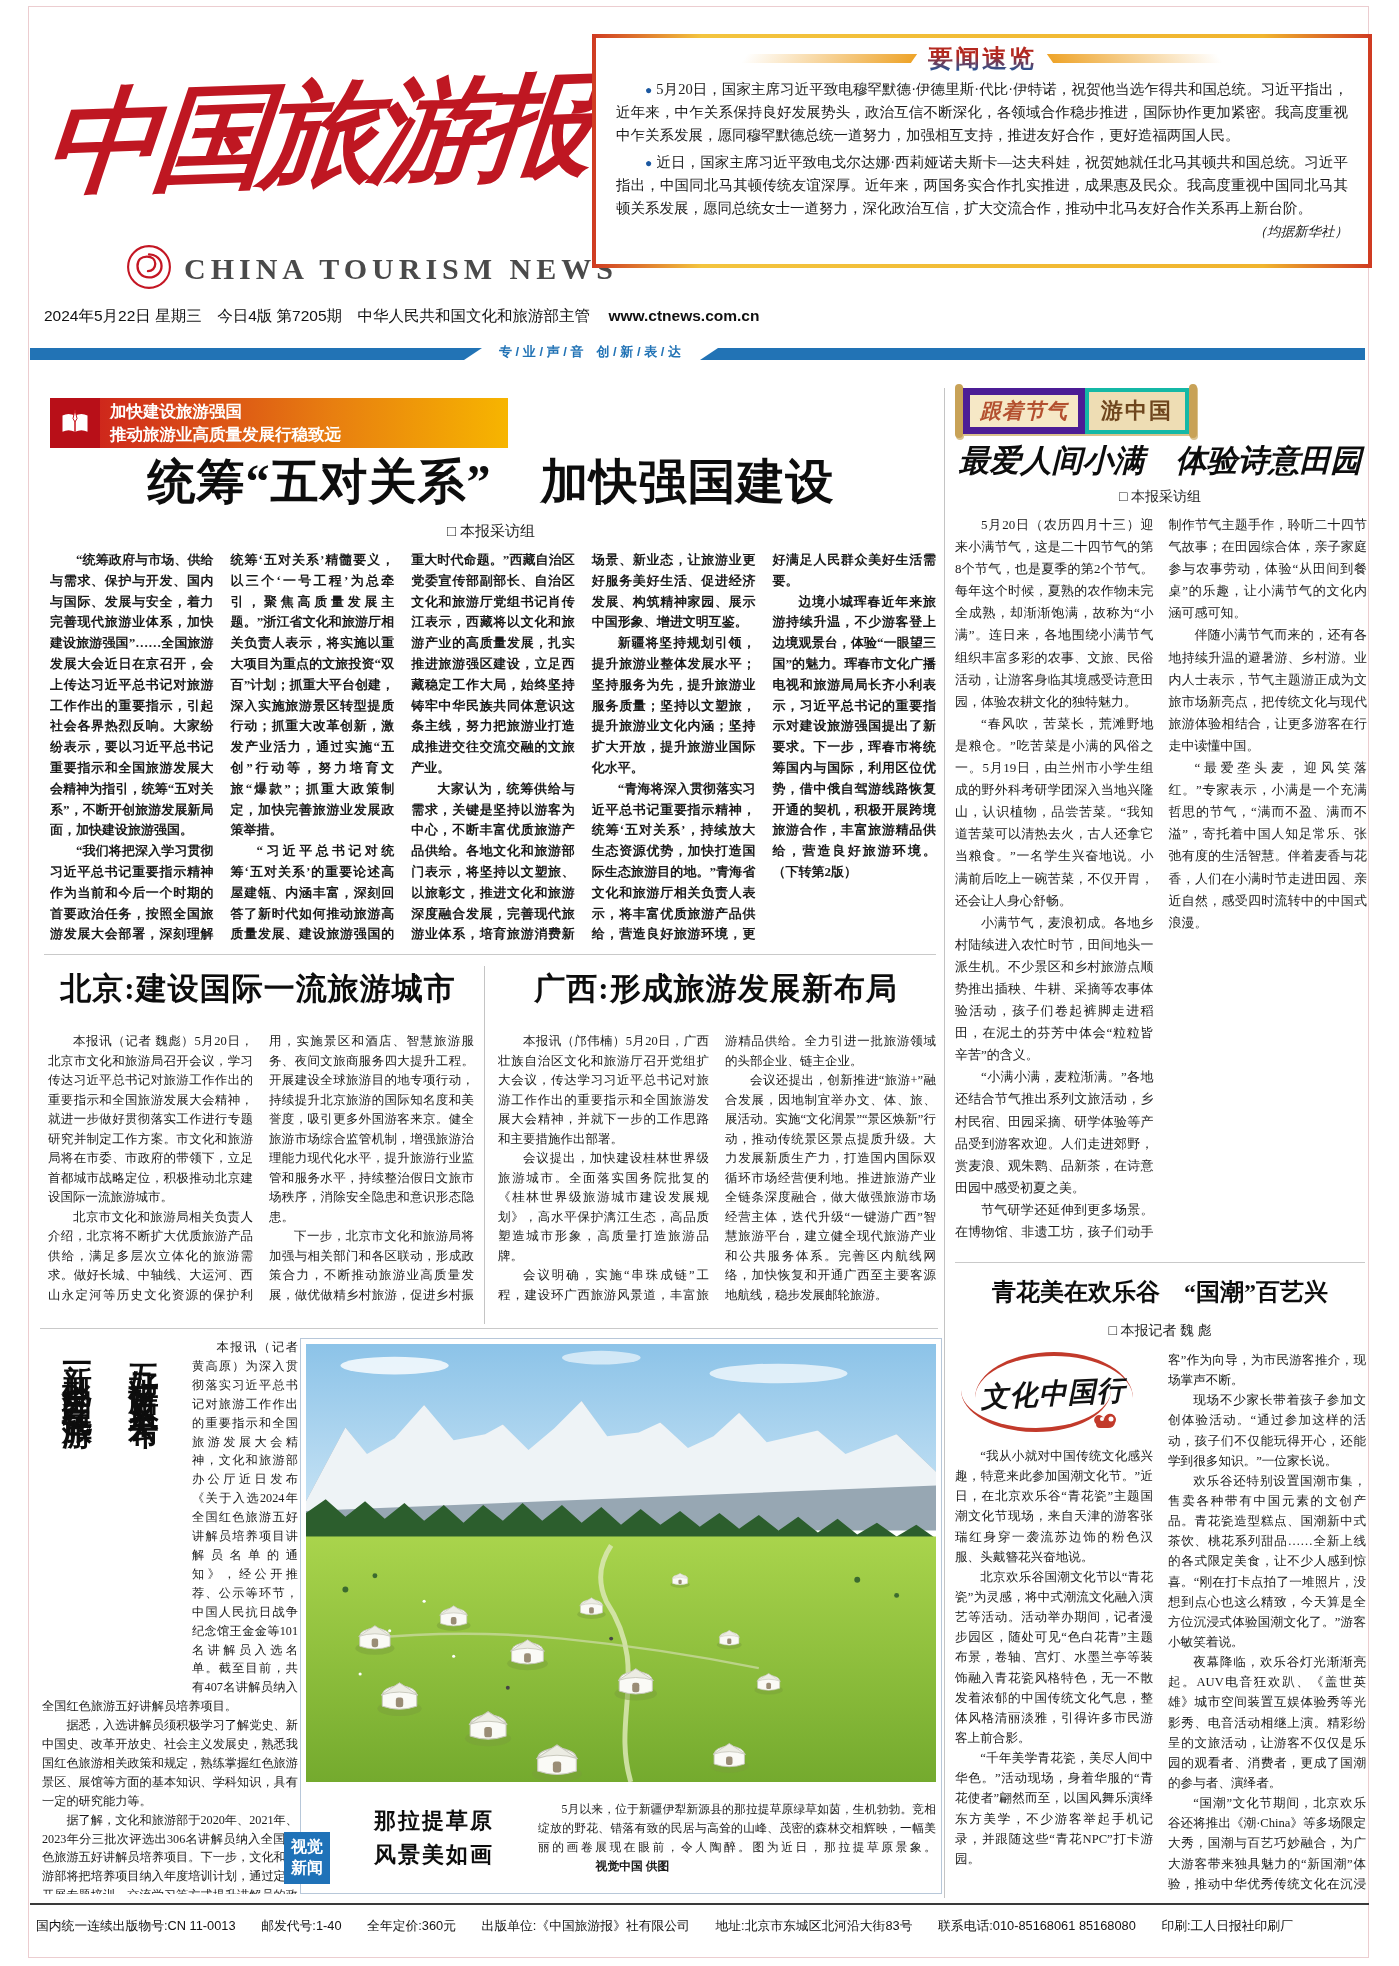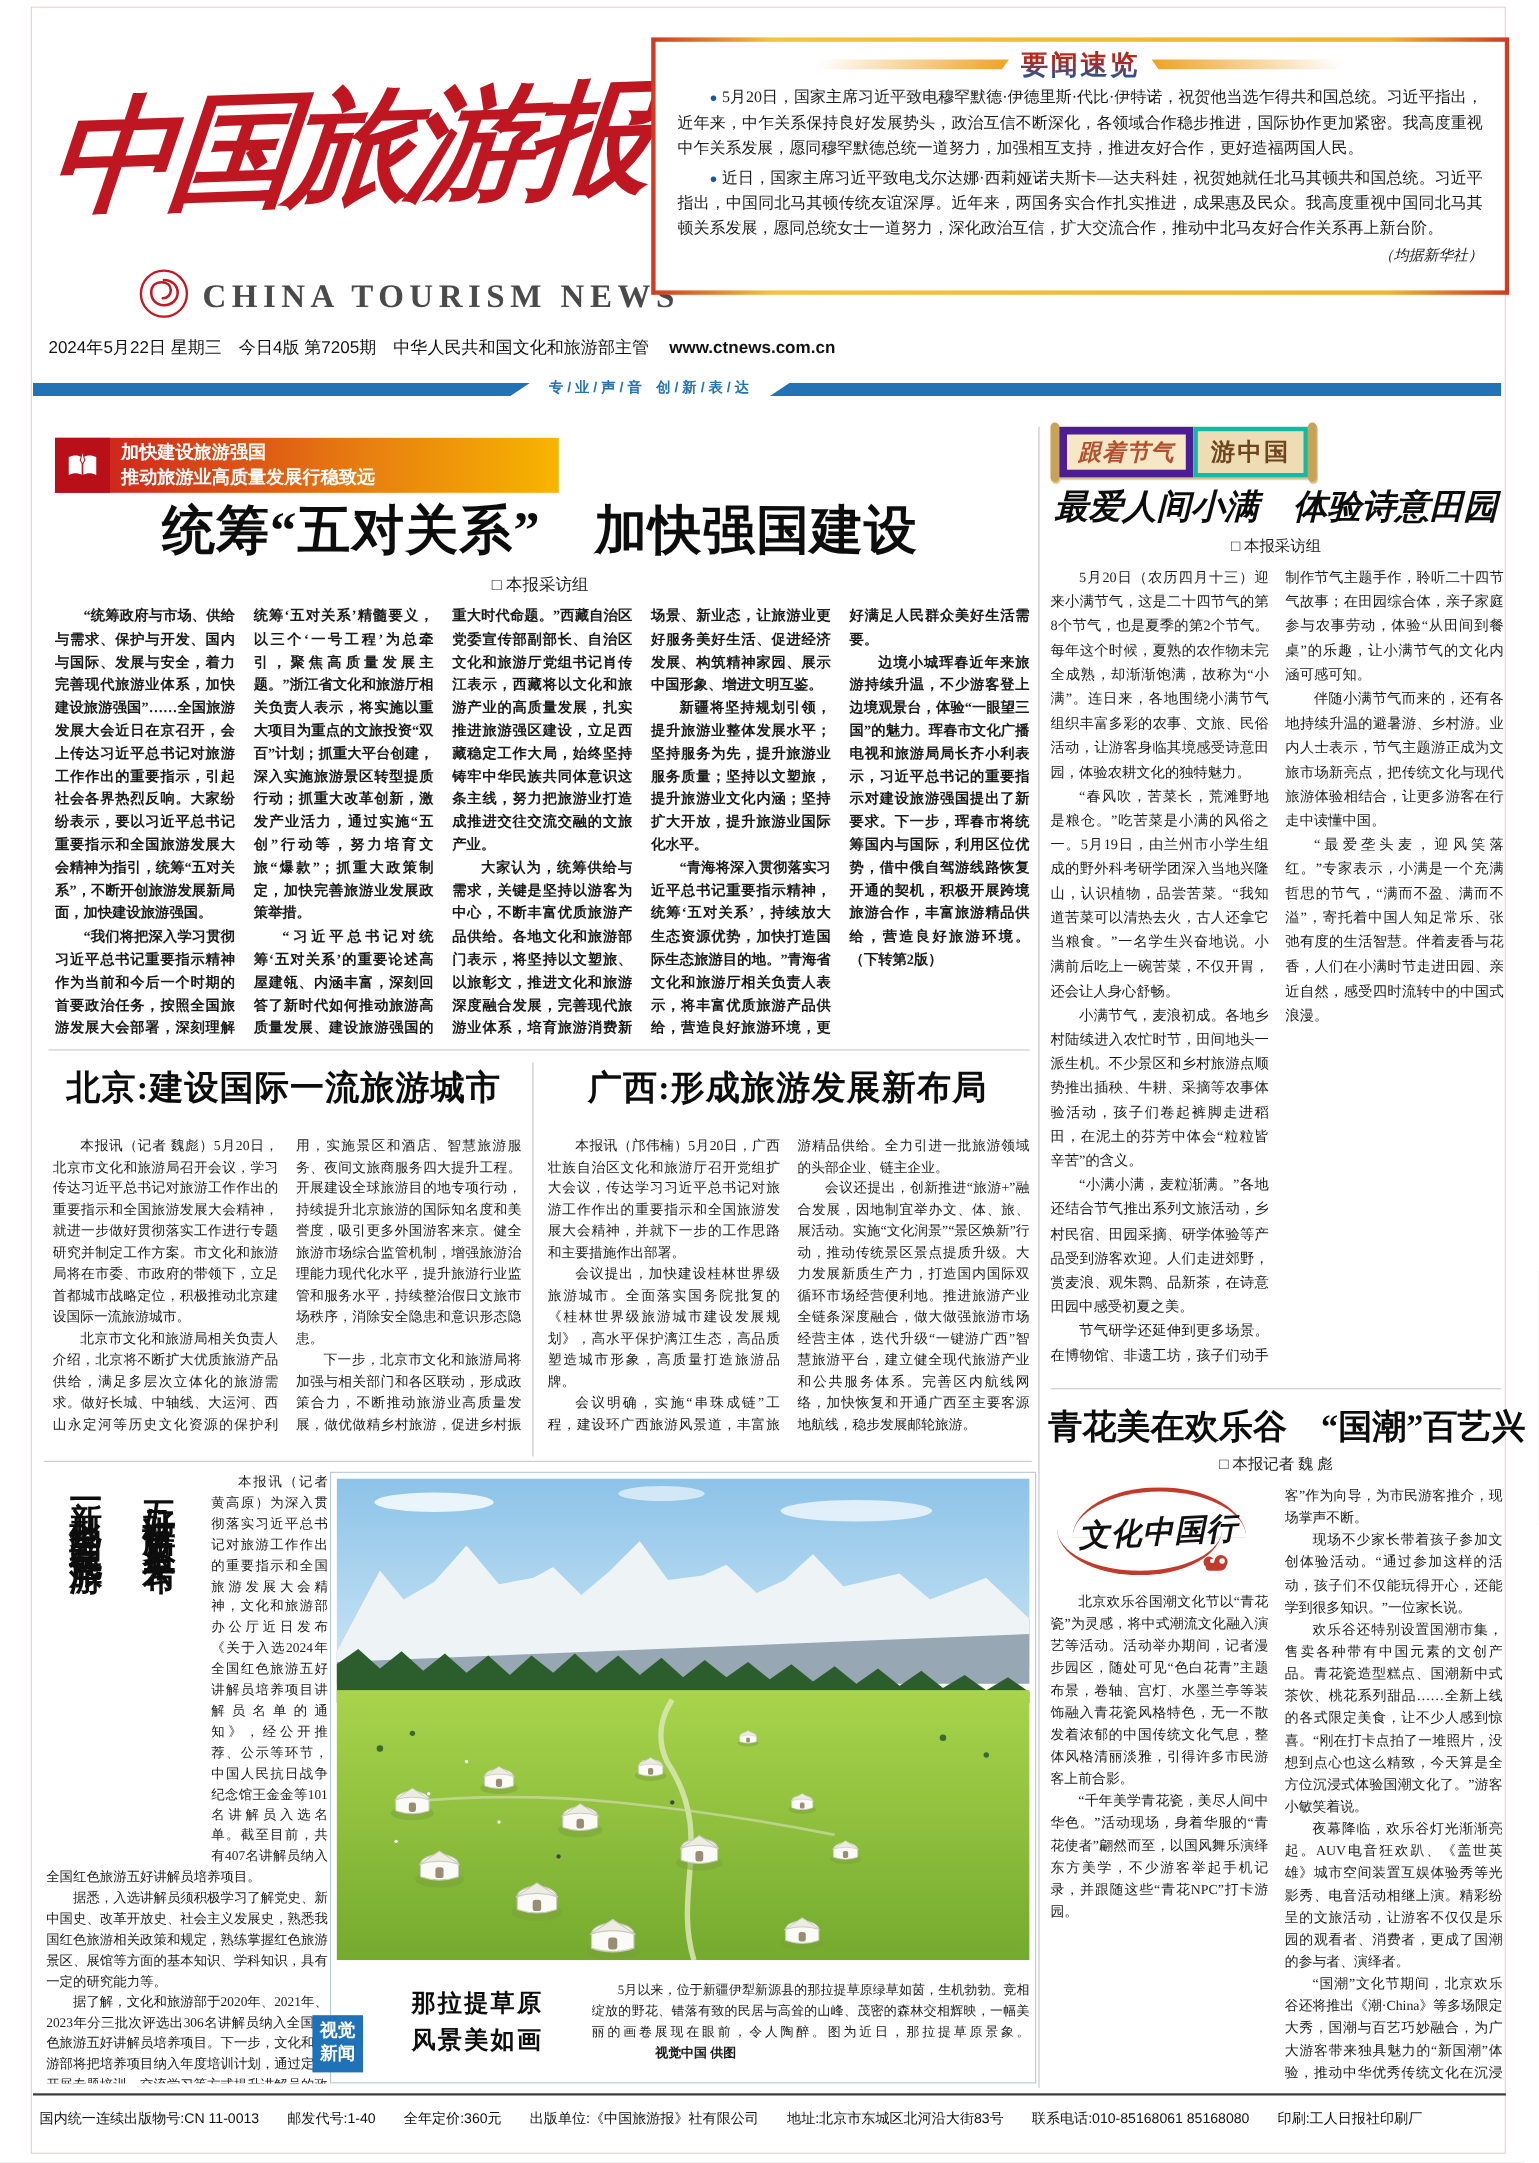--- a/index.html
+++ b/index.html
@@ -78,21 +78,21 @@
   #term-left{background:#f6e8c6;border:7px solid #4c1d95;color:#b3502f;font-weight:900;font-size:21px;
      display:flex;align-items:center;padding:0 10px;font-style:italic;letter-spacing:1px;}
   #term-right{background:#eeddb4;border:4px solid #14b8a6;color:#6e451d;font-weight:900;font-size:22px;
      display:flex;align-items:center;padding:0 12px;letter-spacing:2px;}
   #xm-headline{left:953px;top:440px;width:414px;text-align:center;font-size:31px;font-weight:900;white-space:nowrap;color:#0d0d0d;font-style:italic;}
   #xm-byline{left:953px;top:488px;width:414px;font-size:14px;}
   #xm-body{left:955px;top:514px;width:412px;height:740px;column-count:2;column-gap:15px;column-fill:auto;
      font-size:13px;line-height:1.7;overflow:hidden;}
   #hrule-3{left:955px;top:1262px;width:410px;}
   
-  #gc-headline{left:953px;top:1276px;width:414px;text-align:center;font-size:31px;font-weight:900;white-space:nowrap;color:#0d0d0d;}
+  #gc-headline{left:953px;top:1276px;width:414px;text-align:center;font-size:24px;font-weight:900;white-space:nowrap;color:#0d0d0d;}
   #gc-byline{left:953px;top:1322px;width:414px;font-size:14px;}
   #gc-cols{left:955px;top:1350px;width:412px;height:546px;display:flex;gap:15px;overflow:hidden;}
   .gc-col{width:198px;font-size:12.6px;line-height:1.6;overflow:hidden;}
   
   #whcn{position:relative;width:196px;height:88px;margin-bottom:8px;}
   .arc{position:absolute;border:0 solid #c23a2b;}
   #arc-top{left:20px;top:2px;width:158px;height:42px;border-top-width:4px;border-radius:50%/100% 100% 0 0;}
   #arc-bottom{left:6px;bottom:6px;width:150px;height:38px;border-bottom-width:4px;border-radius:50%/0 0 100% 100%;}
   #whcn-text{position:absolute;left:0;top:22px;width:100%;text-align:center;font-size:28px;font-weight:900;
      font-style:italic;letter-spacing:1px;transform:rotate(-3deg);color:#111;}
@@ -292,20 +292,21 @@
         <div class="arc" id="arc-bottom"></div>
         <div id="whcn-text">文化中国行</div>
         <span id="whcn-cloud">
           <svg width="30" height="22" viewBox="0 0 30 22">
             <path d="M5 16 a5 5 0 1 1 8 -5 a6 6 0 1 1 11 4 q-1 5 -7 5 h-8 q-4 0 -4 -4z" fill="#c23a2b"></path>
             <circle cx="11" cy="11" r="2" fill="#fff"></circle>
               <circle cx="20" cy="11" r="2.5" fill="#fff"></circle>
           </svg>
         </span>
       </div>
+      <p>“我从小就对中国传统文化感兴趣，特意来此参加国潮文化节。”近日，在北京欢乐谷“青花瓷”主题国潮文化节现场，来自天津的游客张瑞红身穿一袭流苏边饰的粉色汉服、头戴簪花兴奋地说。</p>
       <p>北京欢乐谷国潮文化节以“青花瓷”为灵感，将中式潮流文化融入演艺等活动。活动举办期间，记者漫步园区，随处可见“色白花青”主题布景，卷轴、宫灯、水墨兰亭等装饰融入青花瓷风格特色，无一不散发着浓郁的中国传统文化气息，整体风格清丽淡雅，引得许多市民游客上前合影。</p>
       <p>“千年美学青花瓷，美尽人间中华色。”活动现场，身着华服的“青花使者”翩然而至，以国风舞乐演绎东方美学，不少游客举起手机记录，并跟随这些“青花NPC”打卡游园。</p>
     </div>
     <div class="gc-col art-body">
       <p style="text-indent:0;">客”作为向导，为市民游客推介，现场掌声不断。</p>
       <p>现场不少家长带着孩子参加文创体验活动。“通过参加这样的活动，孩子们不仅能玩得开心，还能学到很多知识。”一位家长说。</p>
       <p>欢乐谷还特别设置国潮市集，售卖各种带有中国元素的文创产品。青花瓷造型糕点、国潮新中式茶饮、桃花系列甜品……全新上线的各式限定美食，让不少人感到惊喜。“刚在打卡点拍了一堆照片，没想到点心也这么精致，今天算是全方位沉浸式体验国潮文化了。”游客小敏笑着说。</p>
       <p>夜幕降临，欢乐谷灯光渐渐亮起。AUV电音狂欢趴、《盖世英雄》城市空间装置互娱体验秀等光影秀、电音活动相继上演。精彩纷呈的文旅活动，让游客不仅仅是乐园的观看者、消费者，更成了国潮的参与者、演绎者。</p>
       <p>“国潮”文化节期间，北京欢乐谷还将推出《潮·China》等多场限定大秀，国潮与百艺巧妙融合，为广大游客带来独具魅力的“新国潮”体验，推动中华优秀传统文化在沉浸式体验场景中焕发新的生机与活力。</p>
     </div>

